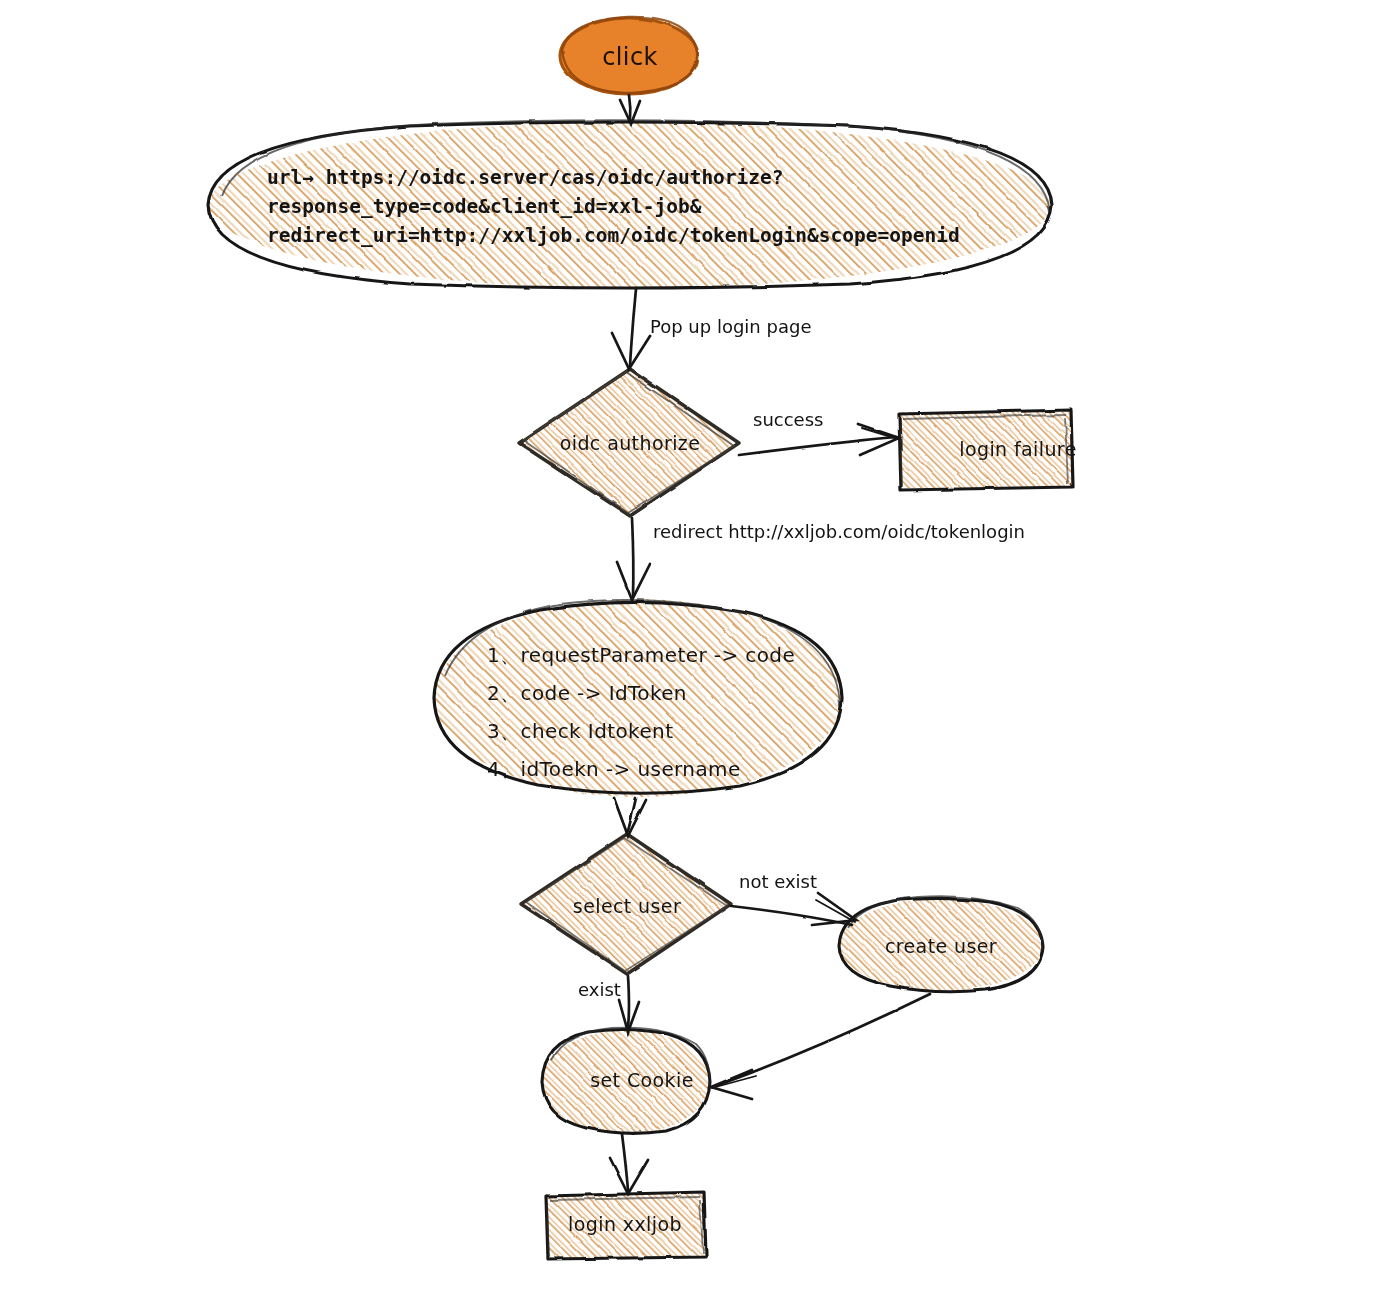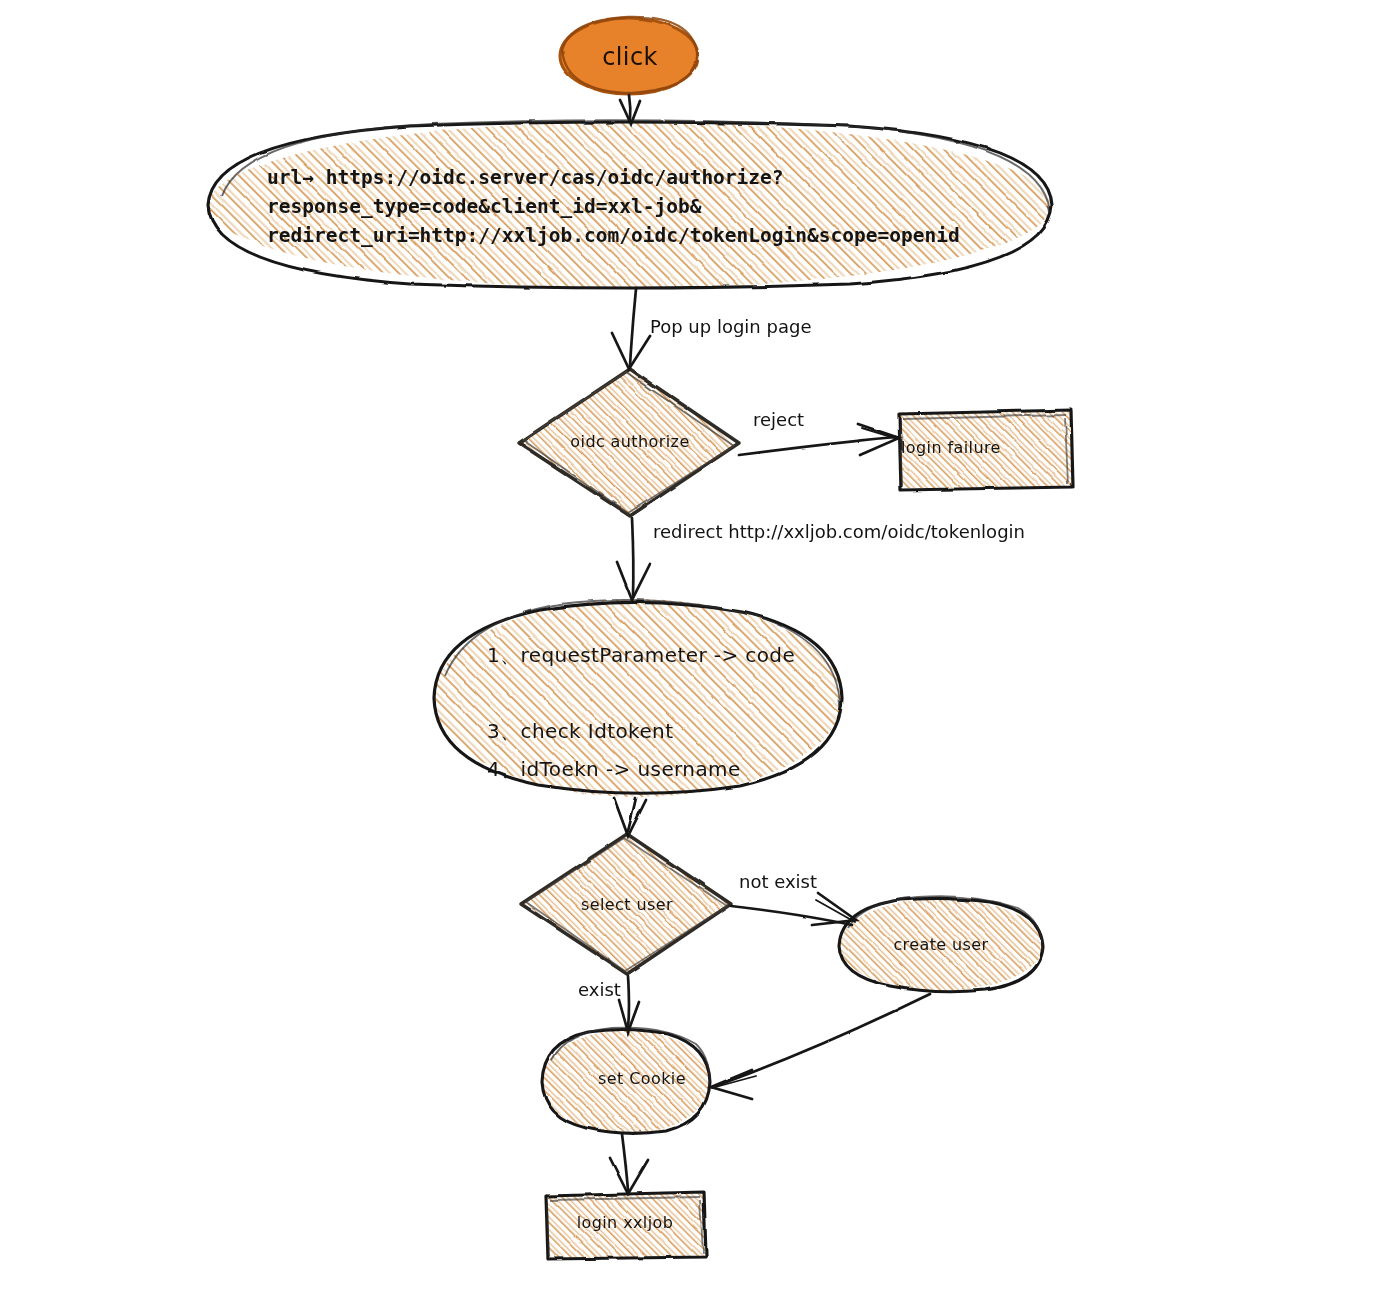--- a/index.html
+++ b/index.html
@@ -15,21 +15,21 @@
   .node-label{
     position:absolute;
     font-family:"DejaVu Sans", sans-serif;
     color:#141414;
     white-space:pre;
     pointer-events:none;
     letter-spacing:0.4px;
   }
   .hand{
     font-family:"DejaVu Sans", sans-serif;
-    font-size:16px;
+    font-size:19px;
     font-weight:400;
   }
   .mono{
     font-family:"DejaVu Sans Mono", monospace;
     font-size:19.5px;
     font-weight:700;
     line-height:29px;
     letter-spacing:0px;
   }
   .edge-label{
@@ -186,37 +186,38 @@
   </svg>
 
   <div class="node-label hand click-lbl" style="left:595px;top:43px;width:70px;text-align:center;">click</div>
 
   <div class="node-label mono" style="left:267px;top:192px;">response_type=code&amp;client_id=xxl-job&amp;</div>
   <div class="node-label mono" style="left:267px;top:163px;">url→ https://oidc.server/cas/oidc/authorize?</div>
   <div class="node-label mono" style="left:267px;top:221px;">redirect_uri=http://xxljob.com/oidc/tokenLogin&amp;scope=openid</div>
 
   <div class="node-label hand" style="left:526px;top:432px;width:208px;text-align:center;">oidc authorize</div>
 
-  <div class="node-label hand" style="left:901px;top:438px;width:170px;text-align:left;">login failure</div>
+  <div class="node-label hand" style="left:933px;top:438px;width:170px;text-align:center;">login failure</div>
 
   <div class="node-label hand steps" style="left:487px;top:636px;">1、requestParameter -&gt; code</div>
+  <div class="node-label hand steps" style="left:487px;top:674px;">2、code -&gt; IdToken</div>
   <div class="node-label hand steps" style="left:487px;top:712px;">3、check Idtokent</div>
   <div class="node-label hand steps" style="left:487px;top:750px;">4、idToekn -&gt; username</div>
 
   <div class="node-label hand" style="left:525px;top:895px;width:204px;text-align:center;">select user</div>
 
   <div class="node-label hand" style="left:855px;top:935px;width:172px;text-align:center;">create user</div>
 
   <div class="node-label hand" style="left:564px;top:1069px;width:156px;text-align:center;">set Cookie</div>
 
   <div class="node-label hand" style="left:549px;top:1213px;width:152px;text-align:center;">login xxljob</div>
 
   <div class="edge-label" style="left:650px;top:316px;">Pop up login page</div>
 
-  <div class="edge-label" style="left:753px;top:409px;">reject</div>
+  <div class="edge-label" style="left:753px;top:409px;">success</div>
 
   <div class="edge-label" style="left:653px;top:521px;">redirect http://xxljob.com/oidc/tokenlogin</div>
 
   <div class="edge-label" style="left:739px;top:871px;">not exist</div>
 
   <div class="edge-label" style="left:578px;top:979px;">exist</div>
 
 </div>
 
 </body></html>

